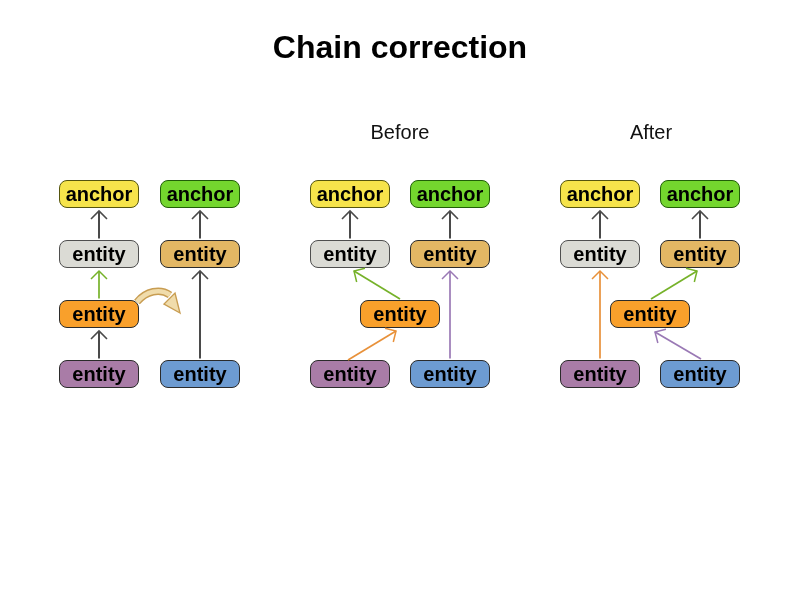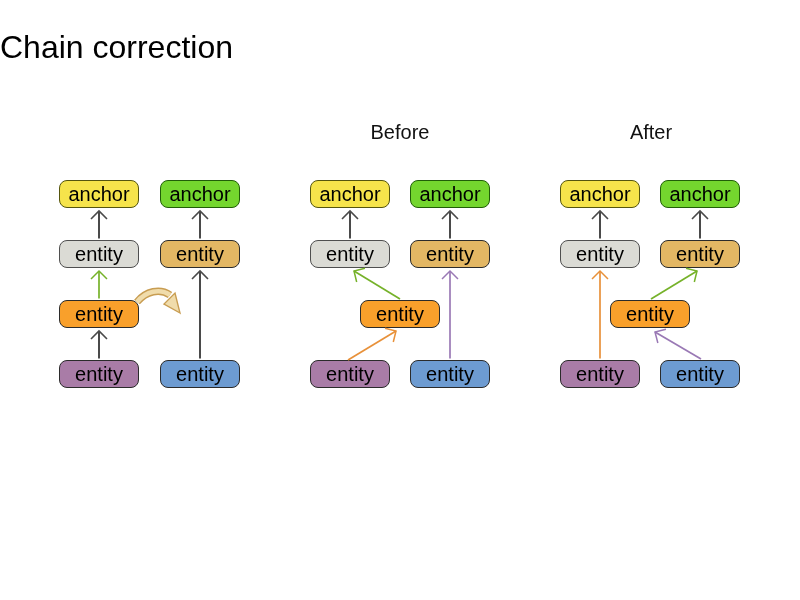--- a/index.html
+++ b/index.html
@@ -1,34 +1,34 @@
 <!DOCTYPE html>
 <html style="--anchor_yellow: #F6E44B; --anchor_yellow_border: #55550E; --anchor_green: #74D62E; --anchor_green_border: #215E08; --entity_gray: #DBDBD5; --entity_gray_border: #4F4F4F; --entity_tan: #E3B764; --entity_tan_border: #2B2B2B; --entity_orange: #F9A02B; --entity_orange_border: #2B2B2B; --entity_purple: #A97CA7; --entity_purple_border: #2B2B2B; --entity_blue: #6D9BD1; --entity_blue_border: #2B2B2B; --arrow_dark: #4A4A4A; --arrow_green: #76B22A; --arrow_orange: #E8913A; --arrow_purple: #9A79B5; --move_fill: #F0DCAB; --move_border: #C89D52;"><head>
 <meta charset="utf-8">
 <style>
   html,body{margin:0;padding:0;background:#fff;}
   .stage{
     position:relative;width:800px;height:600px;background:#ffffff;overflow:hidden;
     font-family:"Liberation Sans","DejaVu Sans",sans-serif;color:#000;
   }
   .title{
-    position:absolute;left:0;top:28px;width:800px;text-align:left;
-    font-size:32px;line-height:38px;color:#000;
+    position:absolute;left:0;top:28px;width:800px;text-align:center;
+    font-size:32px;line-height:38px;color:#000;font-weight:bold;
   }
   .grouplabel{
     position:absolute;top:121px;width:140px;text-align:center;
     font-size:20px;color:#111;
   }
   .grouplabel.before{left:330px;}
   .grouplabel.after{left:581px;}
   .box{
     position:absolute;width:80px;height:28px;border-radius:8px;
     border:1.6px solid #2b2b2b;box-sizing:border-box;
     display:flex;align-items:center;justify-content:center;
-    font-size:20px;line-height:20px;color:#000;
+    font-size:20px;line-height:20px;color:#000;font-weight:bold;
   }
   .v-anchor-yellow{background:var(--anchor_yellow);border-color:var(--anchor_yellow_border);}
   .v-anchor-green{background:var(--anchor_green);border-color:var(--anchor_green_border);}
   .v-entity-gray{background:var(--entity_gray);border-color:var(--entity_gray_border);}
   .v-entity-tan{background:var(--entity_tan);border-color:var(--entity_tan_border);}
   .v-entity-orange{background:var(--entity_orange);border-color:var(--entity_orange_border);}
   .v-entity-purple{background:var(--entity_purple);border-color:var(--entity_purple_border);}
   .v-entity-blue{background:var(--entity_blue);border-color:var(--entity_blue_border);}
   .arrows{position:absolute;left:0;top:0;width:800px;height:600px;pointer-events:none;}
   .caption{

